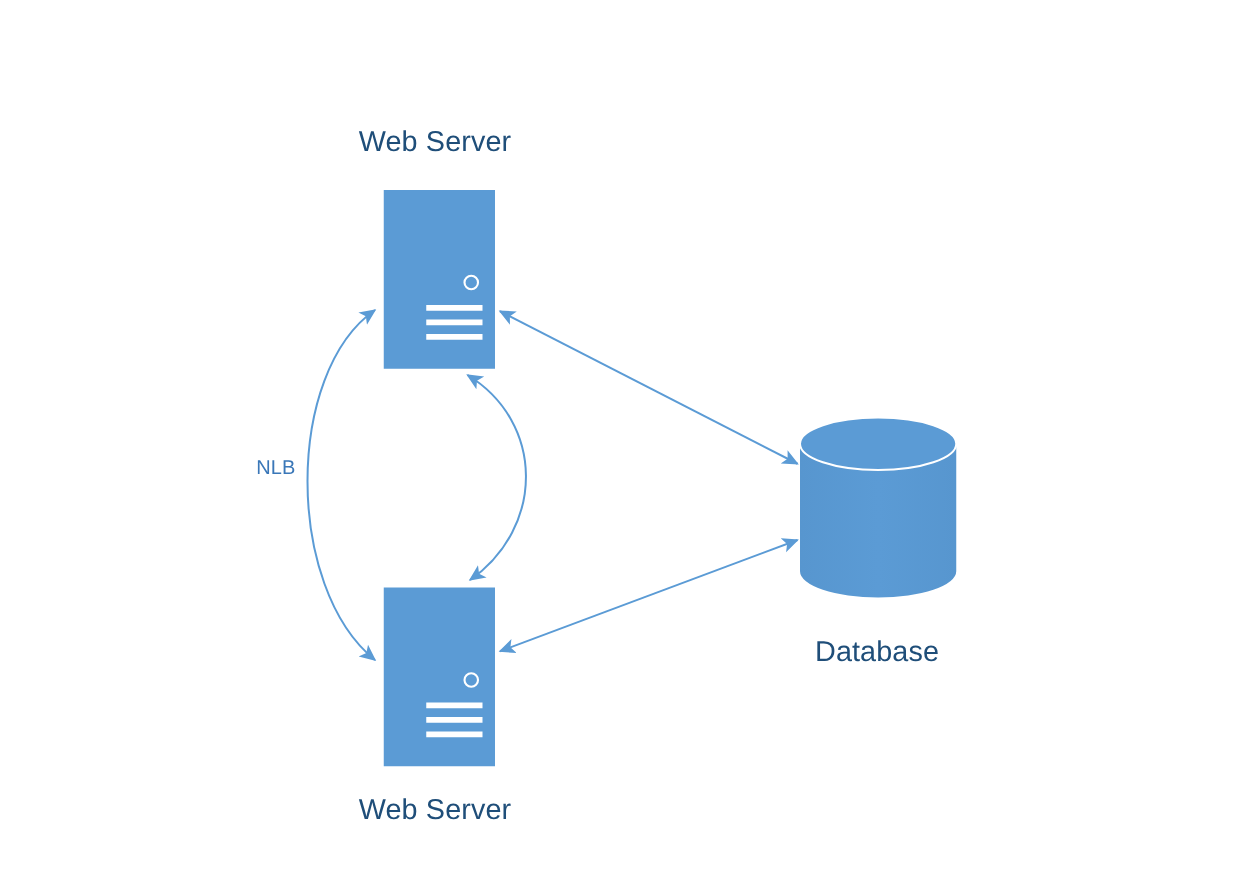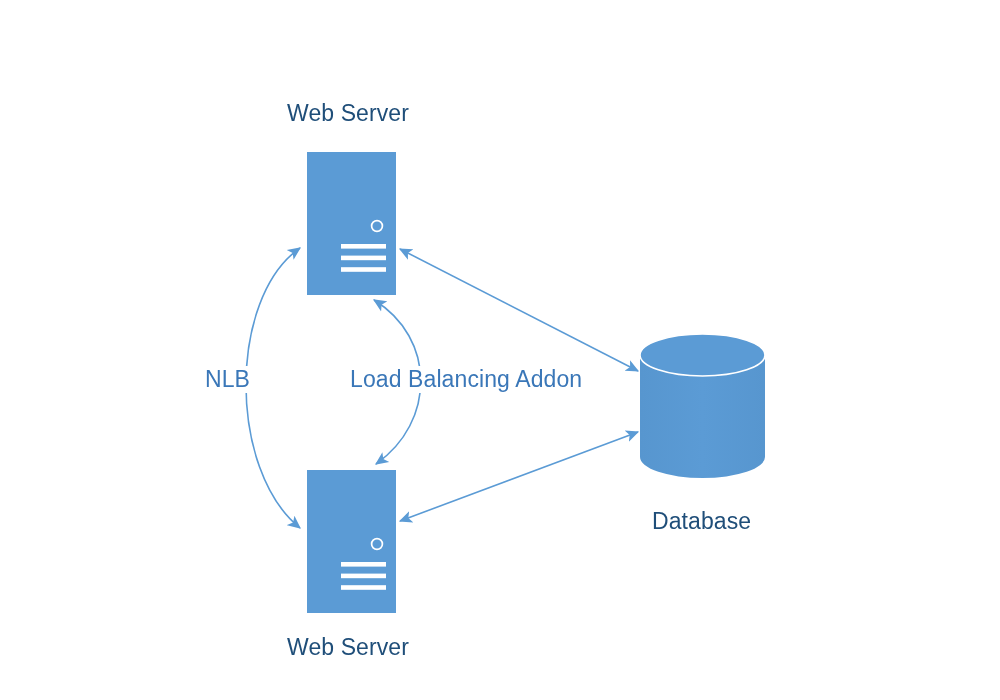--- a/index.html
+++ b/index.html
@@ -28,21 +28,21 @@
     position: absolute;
     font-family: "Liberation Sans", sans-serif;
     font-size: 23px;
     color: #1F4E79;
     white-space: nowrap;
     letter-spacing: 0.1px;
   }
   .edge-label {
     position: absolute;
     font-family: "Liberation Sans", sans-serif;
-    font-size: 23px;
+    font-size: 16px;
     color: #3A77B8;
     white-space: nowrap;
     letter-spacing: 0.1px;
     background: #ffffff;
     padding: 0 4px;
   }
   #label-web-server-top {
     left: 287px;
     top: 70px;
   }
@@ -130,15 +130,14 @@
   </svg>
 
   <div class="node-label" id="label-web-server-top">Web Server</div>
 
   <div class="node-label" id="label-web-server-bottom">Web Server</div>
 
   <div class="node-label" id="label-database">Database</div>
 
   <div class="edge-label" id="label-nlb">NLB</div>
 
-  <div class="edge-label" id="label-lba">Load Balancing Addon</div>
 
 </div>
 
 </body></html>

